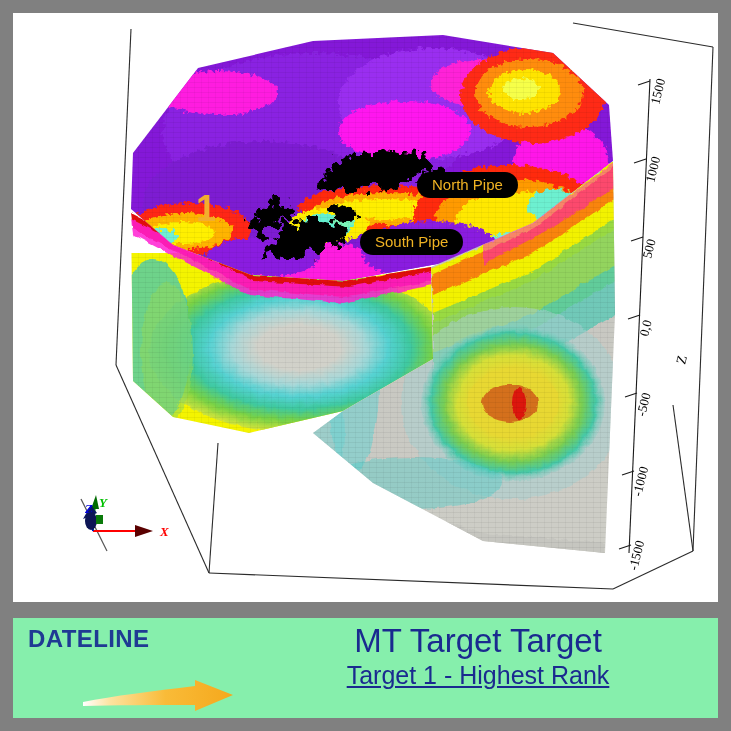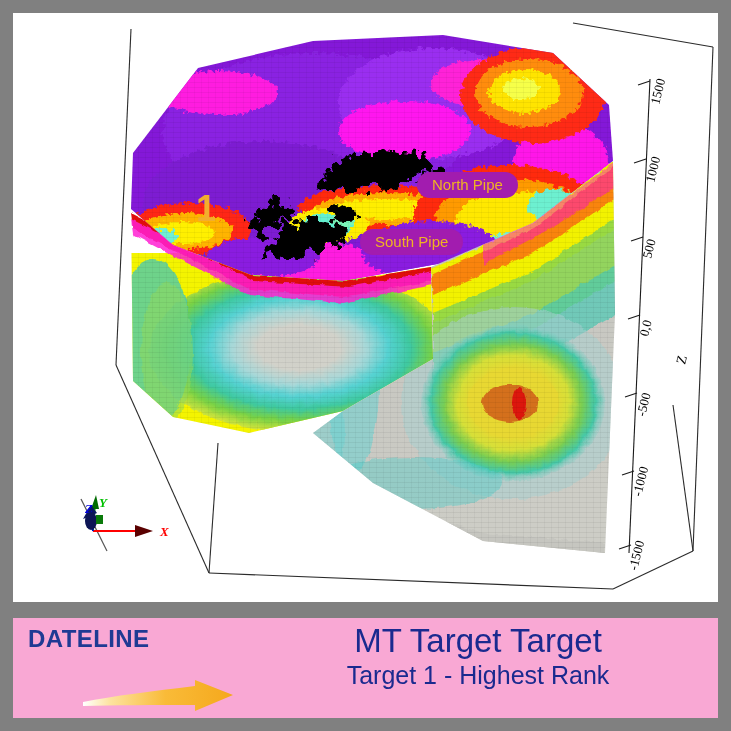--- a/index.html
+++ b/index.html
@@ -21,21 +21,21 @@
     left: 13px; top: 13px;
     width: 705px; height: 589px;
     background: #ffffff;
     overflow: hidden;
   }
   #plot-svg { position: absolute; left: 0; top: 0; }
 
   
   .pill {
     position: absolute;
-    background: #a21caf;
+    background: #000000;
     color: #f0b323;
     font-size: 15px;
     font-family: "Liberation Sans", sans-serif;
     padding: 5px 15px 6px 15px;
     border-radius: 14px;
     white-space: nowrap;
     line-height: 1;
   }
   #pill-north { left: 404px; top: 159px; }
   #pill-south { left: 347px; top: 216px; text-align: right; }
@@ -57,21 +57,21 @@
     left: 13px; top: 602px;
     width: 705px; height: 14px;
     background: #808080;
   }
 
   
   #footer {
     position: absolute;
     left: 13px; top: 618px;
     width: 705px; height: 100px;
-    background: #f9a8d4;
+    background: #86efac;
     overflow: hidden;
   }
   #logo {
     position: absolute;
     left: 15px; top: 8px;
     width: 220px; height: 86px;
   }
   #logo-text {
     color: #1f3a93;
     font-weight: bold;
@@ -85,21 +85,21 @@
 
   #titles {
     position: absolute;
     left: 240px; top: 4px;
     width: 450px;
     text-align: center;
     color: #1a2a8f;
     font-family: "Liberation Sans", sans-serif;
   }
   #title-main { font-size: 33px; line-height: 1.16; letter-spacing: 0px; }
-  #title-sub  { font-size: 25px; line-height: 1.2; }
+  #title-sub  { font-size: 25px; line-height: 1.2; text-decoration: underline; }
 
   
   .tick-text {
     font-family: "Liberation Serif", serif;
     font-size: 13px;
     fill: #000000;
   }
   .axis-name {
     font-family: "Liberation Serif", serif;
     font-size: 14px;

